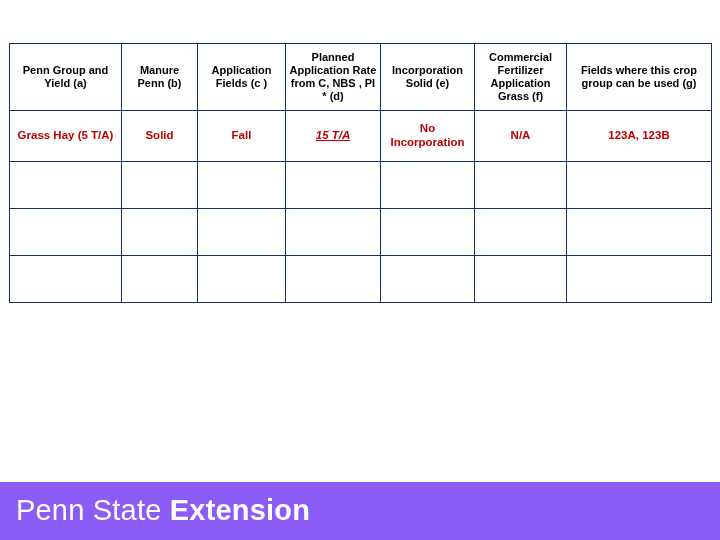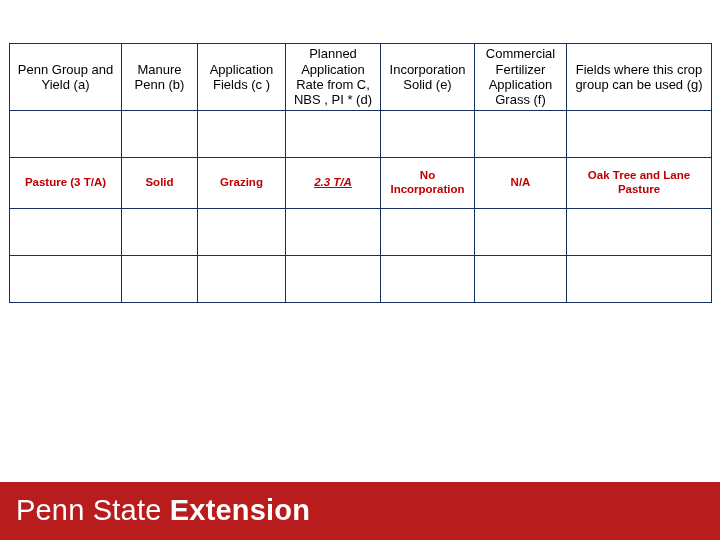--- a/index.html
+++ b/index.html
@@ -45,22 +45,22 @@
     text-align: center;
     vertical-align: middle;
     font-size: 11.5px;
     line-height: 1.18;
     color: #c00000;
     font-weight: bold;
   }
 
   table.data-table thead th {
     color: #000000;
-    font-weight: normal;
-    font-size: 13px;
+    font-weight: bold;
+    font-size: 11px;
     height: 62px;
   }
 
   td.body-cell {
     height: 46px;
   }
 
   td.empty-cell {
     height: 42px;
   }
@@ -82,21 +82,21 @@
   col.c5 { width: 92px; }
   col.c6 { width: 145px; }
 
   
   #footer-band {
     position: absolute;
     left: 0;
     bottom: 0;
     width: 720px;
     height: 58px;
-    background: #b91c1c;
+    background: #8b5cf6;
   }
 
   #footer-logo {
     position: absolute;
     left: 16px;
     top: 12px;
     color: #ffffff;
     font-size: 29px;
     letter-spacing: 0.2px;
     white-space: nowrap;
@@ -130,36 +130,36 @@
           <th>Manure Penn (b)</th>
           <th>Application Fields (c )</th>
           <th>Planned Application Rate from C, NBS , PI * (d)</th>
           <th>Incorporation Solid (e)</th>
           <th>Commercial Fertilizer Application Grass (f)</th>
           <th>Fields where this crop group can be used (g)</th>
         </tr>
       </thead>
       <tbody>
         <tr>
+          <td class="body-cell">Grass Hay (5 T/A)</td>
+          <td class="body-cell">Solid</td>
+          <td class="body-cell">Fall</td>
+          <td class="body-cell rate-cell">15 T/A</td>
+          <td class="body-cell">No Incorporation</td>
+          <td class="body-cell">N/A</td>
+          <td class="body-cell">123A, 123B</td>
+        </tr>
+        <tr>
           <td class="empty-cell"></td>
           <td class="empty-cell"></td>
           <td class="empty-cell"></td>
           <td class="empty-cell"></td>
           <td class="empty-cell"></td>
           <td class="empty-cell"></td>
           <td class="empty-cell"></td>
-        </tr>
-        <tr>
-          <td class="body-cell">Pasture (3 T/A)</td>
-          <td class="body-cell">Solid</td>
-          <td class="body-cell">Grazing</td>
-          <td class="body-cell rate-cell">2.3 T/A</td>
-          <td class="body-cell">No Incorporation</td>
-          <td class="body-cell">N/A</td>
-          <td class="body-cell">Oak Tree and Lane Pasture</td>
         </tr>
         <tr>
           <td class="empty-cell"></td>
           <td class="empty-cell"></td>
           <td class="empty-cell"></td>
           <td class="empty-cell"></td>
           <td class="empty-cell"></td>
           <td class="empty-cell"></td>
           <td class="empty-cell"></td>
         </tr>

